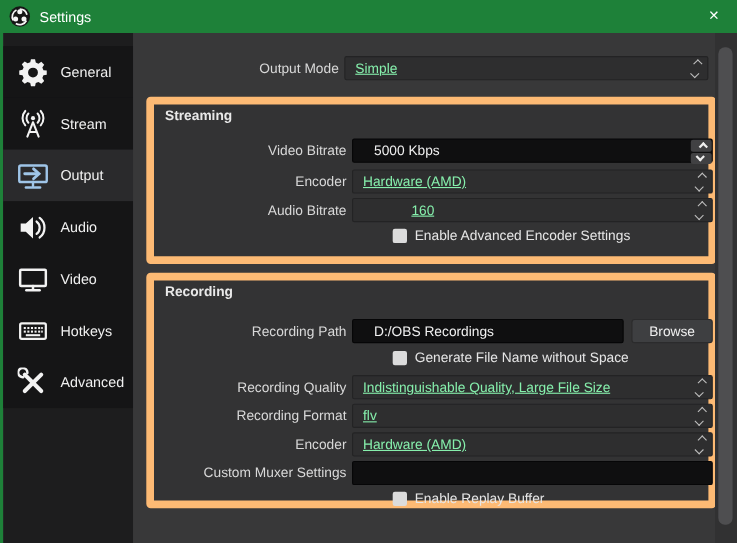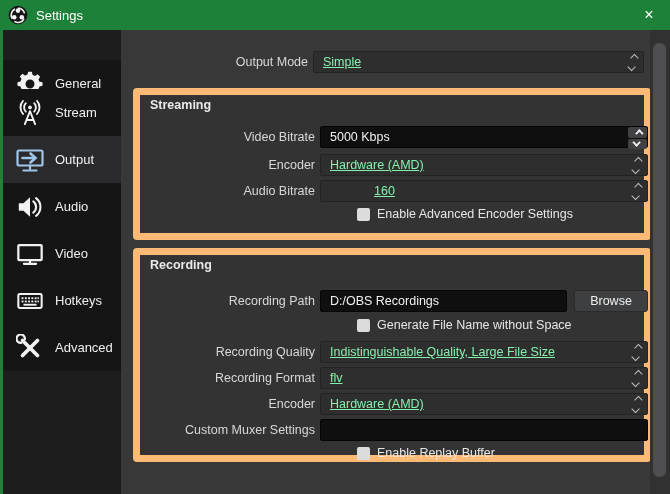--- a/index.html
+++ b/index.html
@@ -28,21 +28,21 @@
   .rowlabel{position:absolute;height:22px;display:flex;align-items:center;justify-content:flex-end;color:#d8d8d8;font-size:12.5px;}
 
   .combo{position:absolute;height:22px;background:#2e2e2f;border:1px solid #232324;border-radius:2px;display:flex;align-items:center;}
   .combo .val{color:#86efac;font-size:12.5px;padding-left:9px;white-space:nowrap;overflow:hidden;text-decoration:underline;}
   .combo .arrows{position:absolute;right:0;top:0;bottom:0;width:20px;display:flex;flex-direction:column;align-items:center;justify-content:center;gap:3px;}
   .chev{width:6px;height:6px;border:solid #bdbdbd;border-width:1.5px 1.5px 0 0;}
   .chev.up{transform:rotate(-45deg) translate(1px,1px);}
   .chev.down{transform:rotate(135deg) translate(1px,1px);}
 
   .darkinput{position:absolute;height:22px;background:#0f0f10;border:1px solid #060607;border-radius:2px;display:flex;align-items:center;}
-  .darkinput .val{color:#f0f0f0;font-size:12.5px;padding-left:9px;white-space:nowrap;}
+  .darkinput .val{color:#f0f0f0;font-size:12.5px;padding-left:19px;white-space:nowrap;}
 
   .spinbtns{position:absolute;right:0;top:0;width:19px;height:22px;display:flex;flex-direction:column;gap:1px;}
   .spinbtn{flex:1;background:#414143;border-radius:2px;display:flex;align-items:center;justify-content:center;}
   .spinbtn .chevb{width:6px;height:6px;border:solid #eeeeee;border-width:2px 2px 0 0;}
   .spinbtn .chevb.up{transform:rotate(-45deg) translateY(2px);}
   .spinbtn .chevb.down{transform:rotate(135deg) translateY(2px);}
 
   .groupbox{position:absolute;background:#333334;border:7px solid #fdba74;border-radius:4px;}
   .grouptitle{position:absolute;left:10px;top:3px;color:#e9e9e9;font-size:12.5px;font-weight:bold;}
 
@@ -75,21 +75,21 @@
       </svg>
     </div>
     <div class="title">Settings</div>
     <div class="closebtn">×</div>
   </div>
 
   <div class="leftedge"></div>
 
   <div class="sidebar">
 
-    <div class="sideitem" style="top:30px">
+    <div class="sideitem" style="top:12px">
       <span class="icn">
         <svg width="28" height="28" viewBox="0 0 30 30">
             <path fill="#f2f2f2" d="M13 2h4l.7 3.2 2.6 1.1 2.8-1.8 2.8 2.8-1.8 2.8 1.1 2.6L28.4 13v4l-3.2.7-1.1 2.6 1.8 2.8-2.8 2.8-2.8-1.8-2.6 1.1L17 28.4h-4l-.7-3.2-2.6-1.1-2.8 1.8-2.8-2.8 1.8-2.8-1.1-2.6L1.6 17v-4l3.2-.7 1.1-2.6-1.8-2.8 2.8-2.8 2.8 1.8 2.6-1.1L13 2z M15 10.2a4.8 4.8 0 1 0 0 9.6 4.8 4.8 0 0 0 0-9.6z"></path>
           </svg>
       </span>
       <span class="lbl">General</span>
     </div>
 
     <div class="sideitem" style="top:59px">
       <span class="icn">

